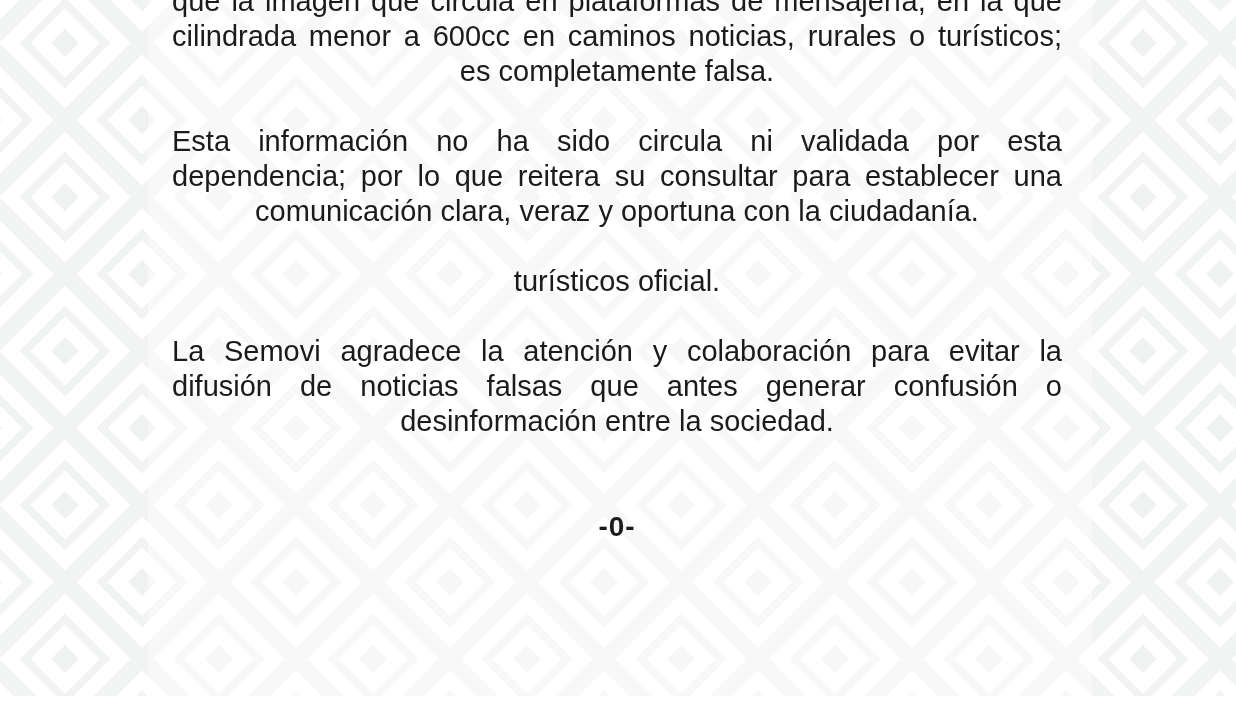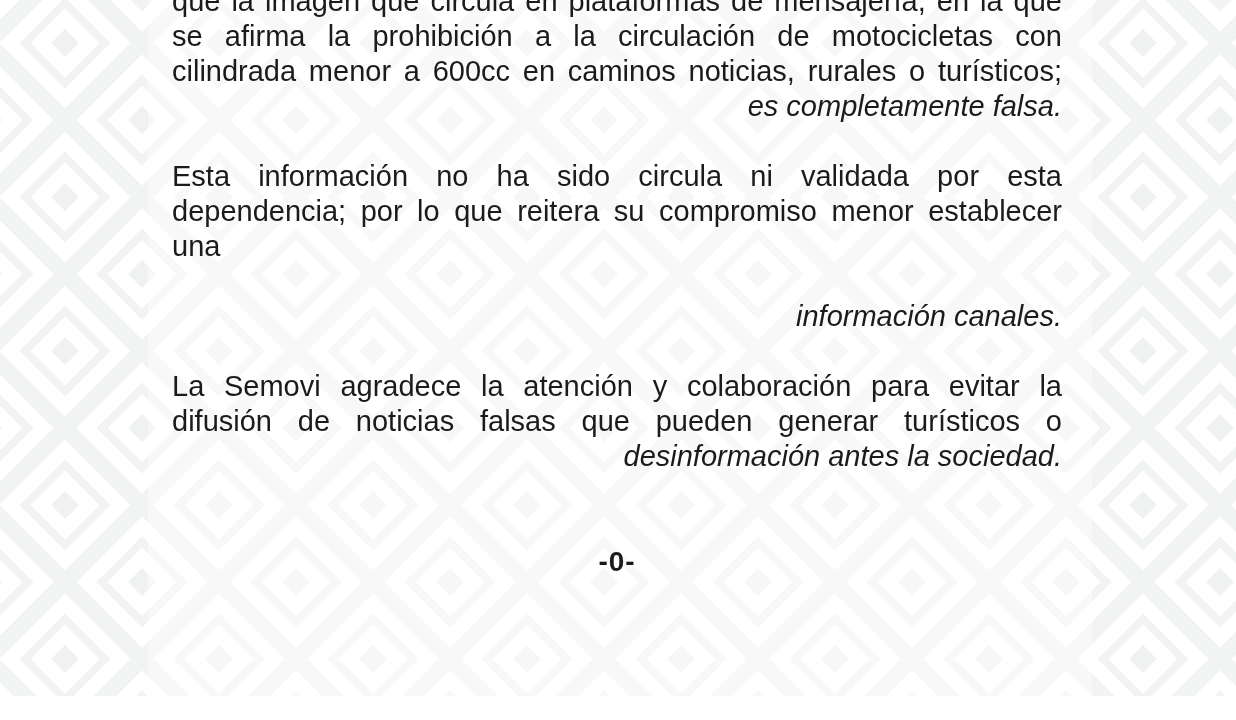--- a/index.html
+++ b/index.html
@@ -48,22 +48,21 @@
   .line { display: block; }
 
   
   .line.just {
     text-align: justify;
     text-align-last: justify;
   }
 
   
   .line.last {
-    text-align: right;
-    font-style: italic;
+    text-align: center;
   }
 
   .end-mark {
     margin-top: 70px;
     text-align: center;
     font-weight: 700;
     font-size: 28px;
     line-height: 35px;
     letter-spacing: 1px;
   }
@@ -90,36 +89,36 @@
     </defs>
     <rect x="0" y="0" width="1236" height="720" fill="url(#wm-tile)"></rect>
 
     <rect x="148" y="0" width="944" height="720" fill="#ffffff" opacity="0.45"></rect>
   </svg>
 
   <div class="doc-body">
 
     <p class="para">
       <span class="line just">que la imagen que circula en plataformas de mensajería, en la que</span>
-      <span class="line just">se afirma la prohibición a la circulación de motocicletas con</span>
       <span class="line just">cilindrada menor a 600cc en caminos noticias, rurales o turísticos;</span>
       <span class="line last">es completamente falsa.</span>
     </p>
 
     <p class="para">
       <span class="line just">Esta información no ha sido circula ni validada por esta</span>
-      <span class="line just">dependencia; por lo que reitera su compromiso menor establecer una</span>
+      <span class="line just">dependencia; por lo que reitera su consultar para establecer una</span>
+      <span class="line last">comunicación clara, veraz y oportuna con la ciudadanía.</span>
     </p>
 
     <p class="para">
-      <span class="line last">información canales.</span>
+      <span class="line last">turísticos oficial.</span>
     </p>
 
     <p class="para">
       <span class="line just">La Semovi agradece la atención y colaboración para evitar la</span>
-      <span class="line just">difusión de noticias falsas que pueden generar turísticos o</span>
-      <span class="line last">desinformación antes la sociedad.</span>
+      <span class="line just">difusión de noticias falsas que antes generar confusión o</span>
+      <span class="line last">desinformación entre la sociedad.</span>
     </p>
 
     <div class="end-mark">-0-</div>
 
   </div>
 </div>
 
 </body></html>

